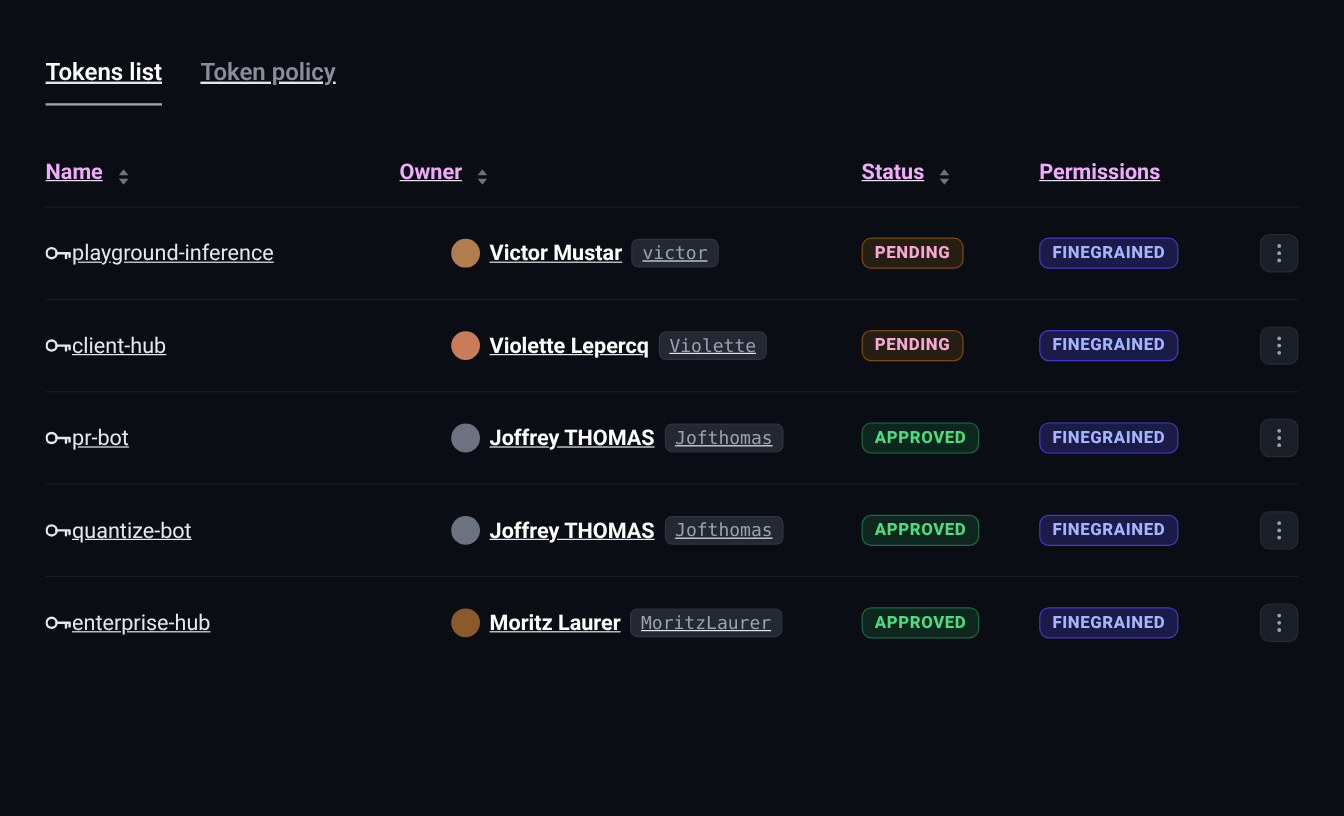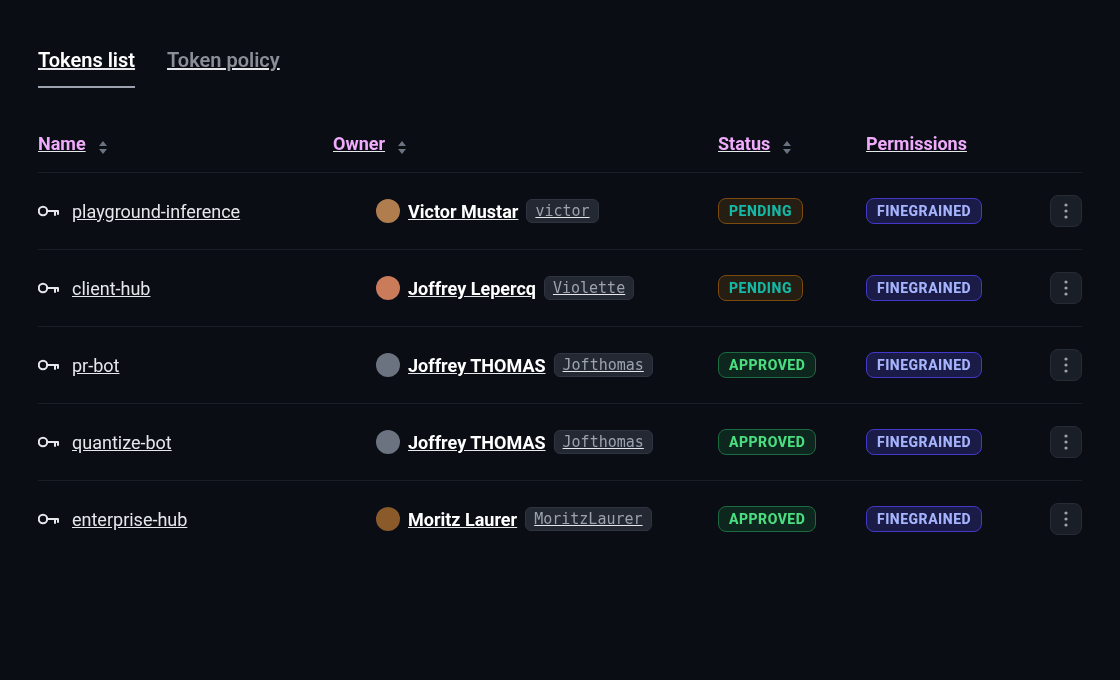--- a/index.html
+++ b/index.html
@@ -54,21 +54,20 @@
   .row {
     display: grid;
     grid-template-columns: 295px 385px 148px 180px 36px;
     align-items: center;
     padding: 22px 0;
     border-top: 1px solid #1a1e27;
   }
   .name-cell {
     display: flex;
     align-items: center;
-    gap: 12px;
     font-size: 18px;
     color: #e5e7eb;
   }
   .key-icon { color: #e5e7eb; display: inline-flex; }
   .owner-cell {
     display: flex;
     align-items: center;
     gap: 8px;
     margin-left: 43px;
   }
@@ -96,21 +95,21 @@
   .badge {
     display: inline-block;
     font-size: 14px;
     font-weight: 800;
     letter-spacing: 0.5px;
     padding: 4px 10px;
     border-radius: 8px;
     border: 1px solid;
   }
   .badge-pending {
-    color: #14b8a6;
+    color: #f9a8d4;
     border-color: #7c4a0c;
     background: rgba(245, 158, 11, 0.12);
   }
   .badge-approved {
     color: #4ade80;
     border-color: #1d6b42;
     background: rgba(34, 197, 94, 0.14);
   }
   .perm-cell { }
   .perm-badge {
@@ -221,21 +220,21 @@
           <span class="key-icon">
             <svg width="22" height="14" viewBox="0 0 22 14" fill="none">
   <circle cx="5" cy="7" r="4.2" stroke="currentColor" stroke-width="2"></circle>
   <path d="M9 7 H20 M17 7 V11 M20 7 V10" stroke="currentColor" stroke-width="2" stroke-linecap="round"></path>
 </svg>
           </span>
           <span>client-hub</span>
         </div>
         <div class="owner-cell">
           <span class="avatar" style="background: rgb(201, 123, 90);"></span>
-          <span class="ownername">Joffrey Lepercq</span>
+          <span class="ownername">Violette Lepercq</span>
           <span class="handle">Violette</span>
         </div>
         <div class="status-cell"><span class="badge badge-pending">PENDING</span></div>
         <div class="perm-cell"><span class="perm-badge">FINEGRAINED</span></div>
         <div class="actions-cell">
           <div class="menu-btn">
             <svg width="4" height="16" viewBox="0 0 4 16">
   <circle cx="2" cy="2" r="1.6" fill="currentColor"></circle>
   <circle cx="2" cy="8" r="1.6" fill="currentColor"></circle>
   <circle cx="2" cy="14" r="1.6" fill="currentColor"></circle>

